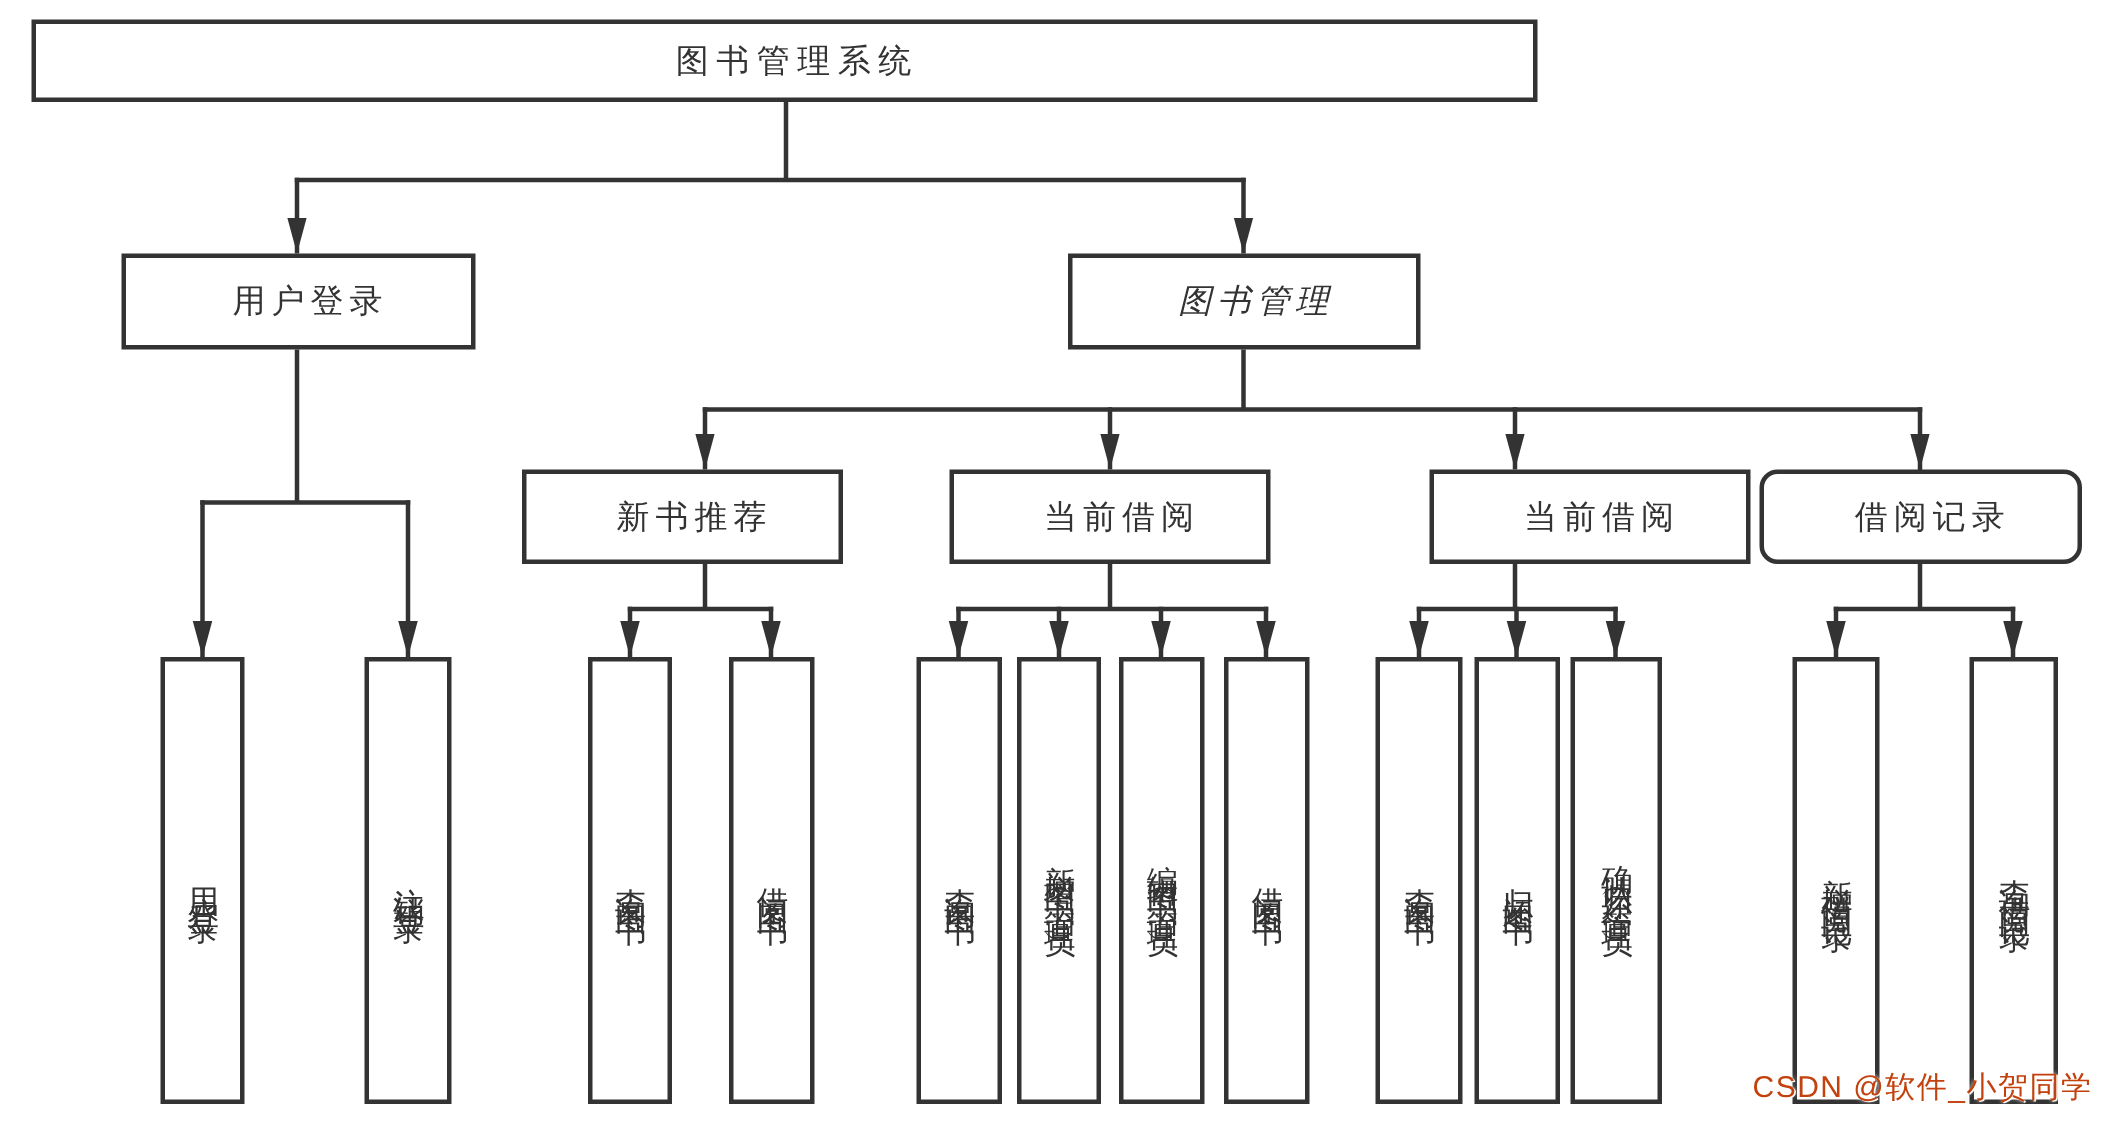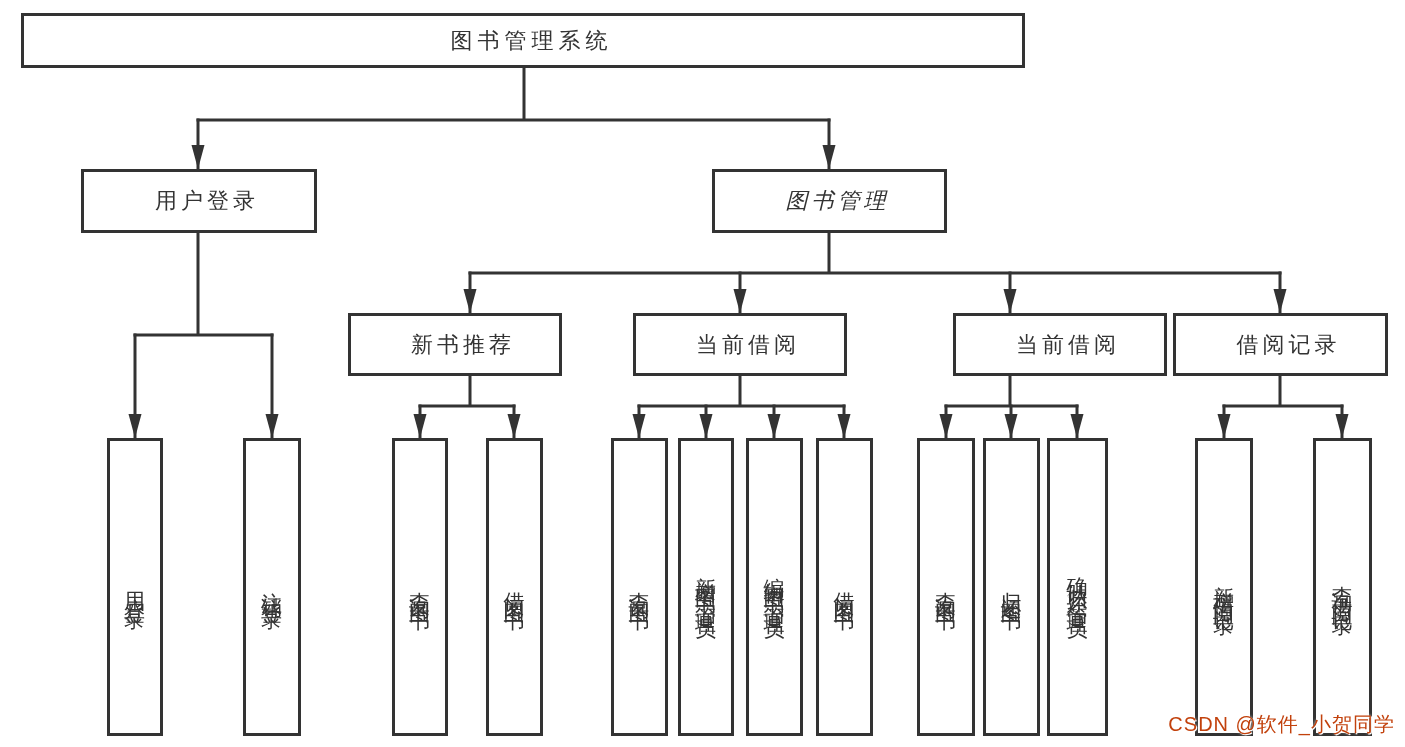--- a/index.html
+++ b/index.html
@@ -117,21 +117,21 @@
   </svg>
 
   <div class="node hbox title-box" style="left:21px;top:13px;width:1004px;height:55px;">图书管理系统</div>
 
   <div class="node hbox" style="left:81px;top:169px;width:236px;height:64px;">用户登录</div>
   <div class="node hbox" style="left:712px;top:169px;width:235px;height:64px;font-style:italic;">图书管理</div>
 
   <div class="node hbox" style="left:348px;top:313px;width:214px;height:63px;">新书推荐</div>
   <div class="node hbox" style="left:633px;top:313px;width:214px;height:63px;">当前借阅</div>
   <div class="node hbox" style="left:953px;top:313px;width:214px;height:63px;">当前借阅</div>
-  <div class="node hbox" style="left:1173px;top:313px;width:215px;height:63px;">借阅记录</div>
+  <div class="node hbox" style="left:1173px;top:313px;width:215px;height:63px;border-radius:12px;">借阅记录</div>
 
   <div class="node vbox" style="left:107px;width:56px;">用户登录</div>
   <div class="node vbox" style="left:243px;width:58px;">注销登录</div>
 
   <div class="node vbox" style="left:392px;width:56px;">查询图书</div>
   <div class="node vbox" style="left:486px;width:57px;">借阅图书</div>
 
   <div class="node vbox" style="left:611px;width:57px;">查询图书</div>
   <div class="node vbox" style="left:678px;width:56px;">新增图书（管理员）</div>
   <div class="node vbox" style="left:746px;width:57px;">编辑图书（管理员）</div>

